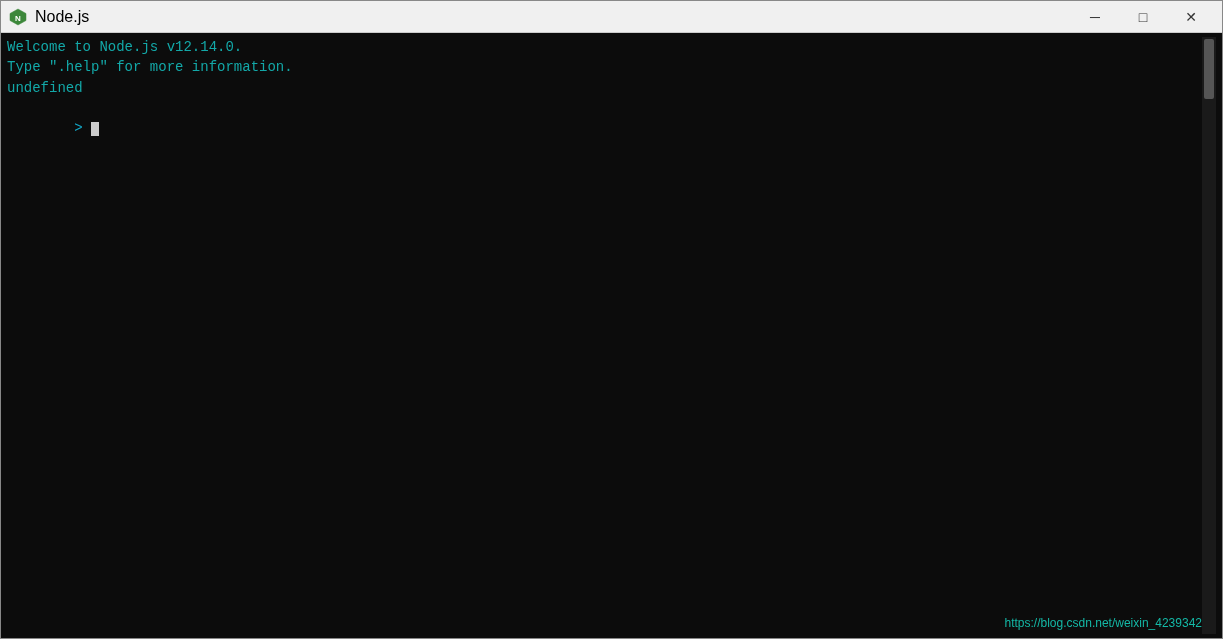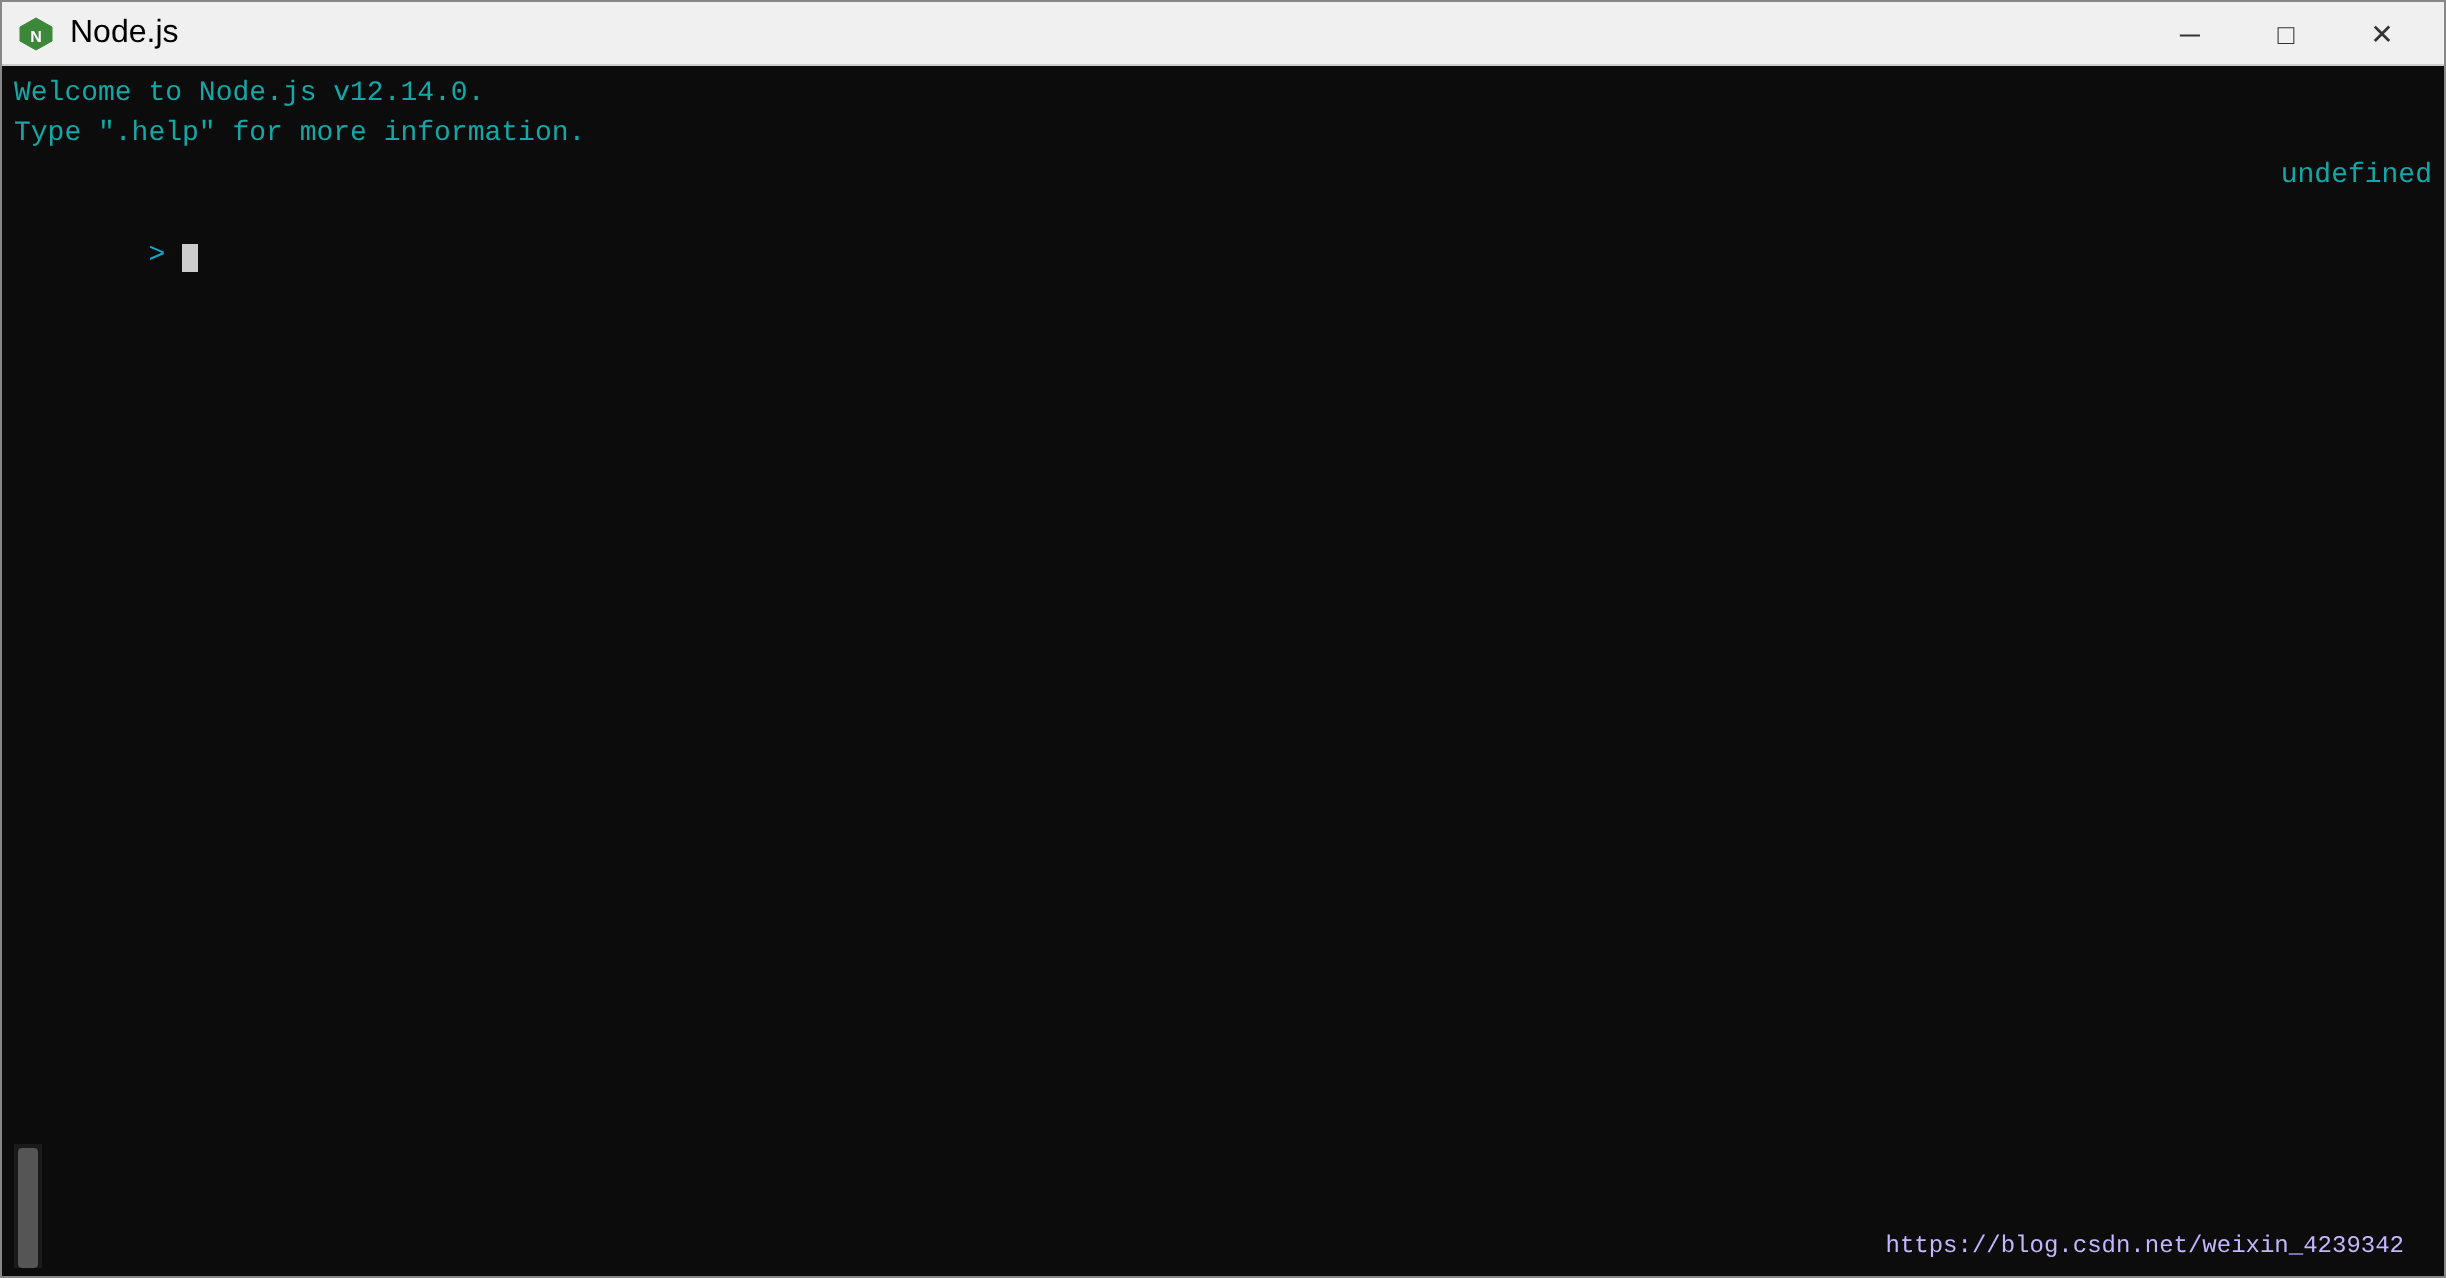--- a/index.html
+++ b/index.html
@@ -70,21 +70,21 @@
       flex: 1;
       background: #0c0c0c;
       color: #cccccc;
       padding: 4px 6px;
       font-family: 'Courier New', Courier, monospace;
       font-size: 14px;
       line-height: 1.4;
       overflow: hidden;
       position: relative;
       display: flex;
-      flex-direction: column;
+      flex-direction: row;
     }
 
     .terminal-content {
       flex: 1;
       overflow: hidden;
     }
 
     .line {
       white-space: pre;
       line-height: 1.45;
@@ -101,21 +101,20 @@
     .prompt-symbol {
       color: #13a8c8;
     }
 
     .line-output {
       color: #cccccc;
     }
 
     .line-undefined {
       color: #13a8a8;
-      text-align: right;
     }
 
     .cursor {
       display: inline-block;
       width: 8px;
       height: 14px;
       background: #cccccc;
       vertical-align: text-bottom;
     }
 
@@ -132,22 +131,22 @@
       height: 60px;
       background: #555;
       border-radius: 2px;
       margin-top: 2px;
     }
 
     .watermark {
       position: absolute;
       bottom: 6px;
       right: 20px;
-      color: #c4b5fd;
-      font-family: Liberation Mono, monospace;
+      color: #14b8a6;
+      font-family: Liberation Sans, sans-serif;
       font-size: 12px;
     }
 
     
     .node-hex {
       width: 18px;
       height: 18px;
     }
   </style>
 </head>

